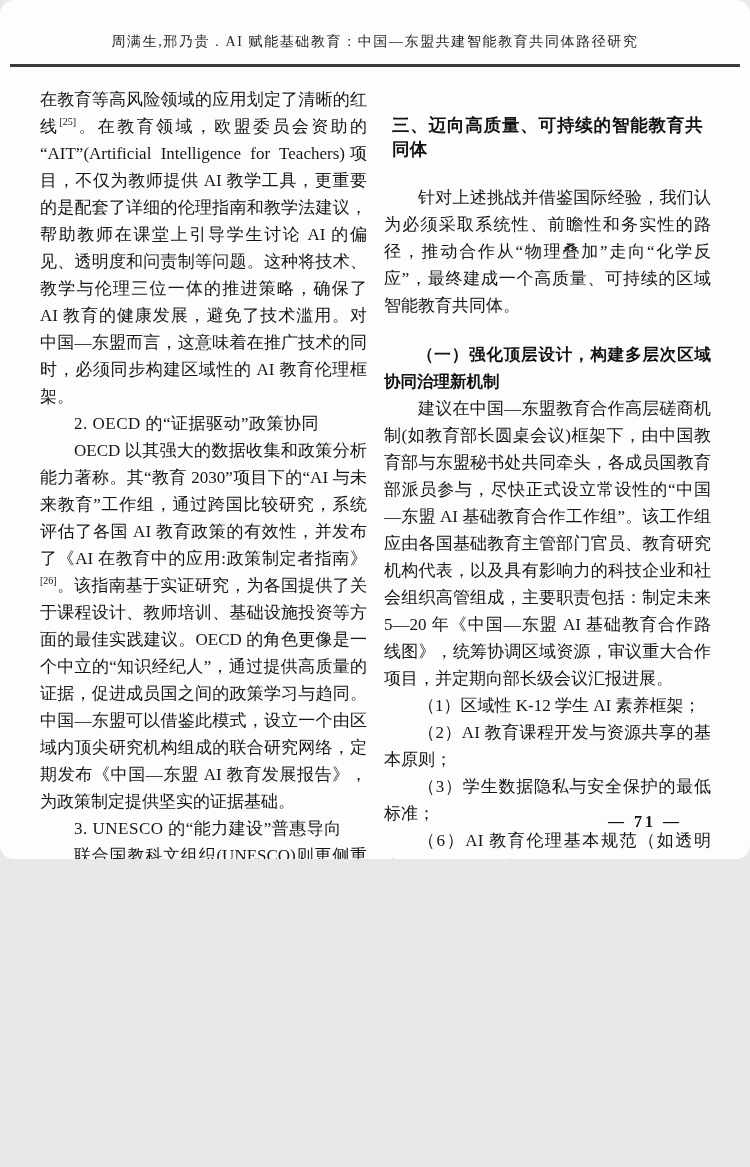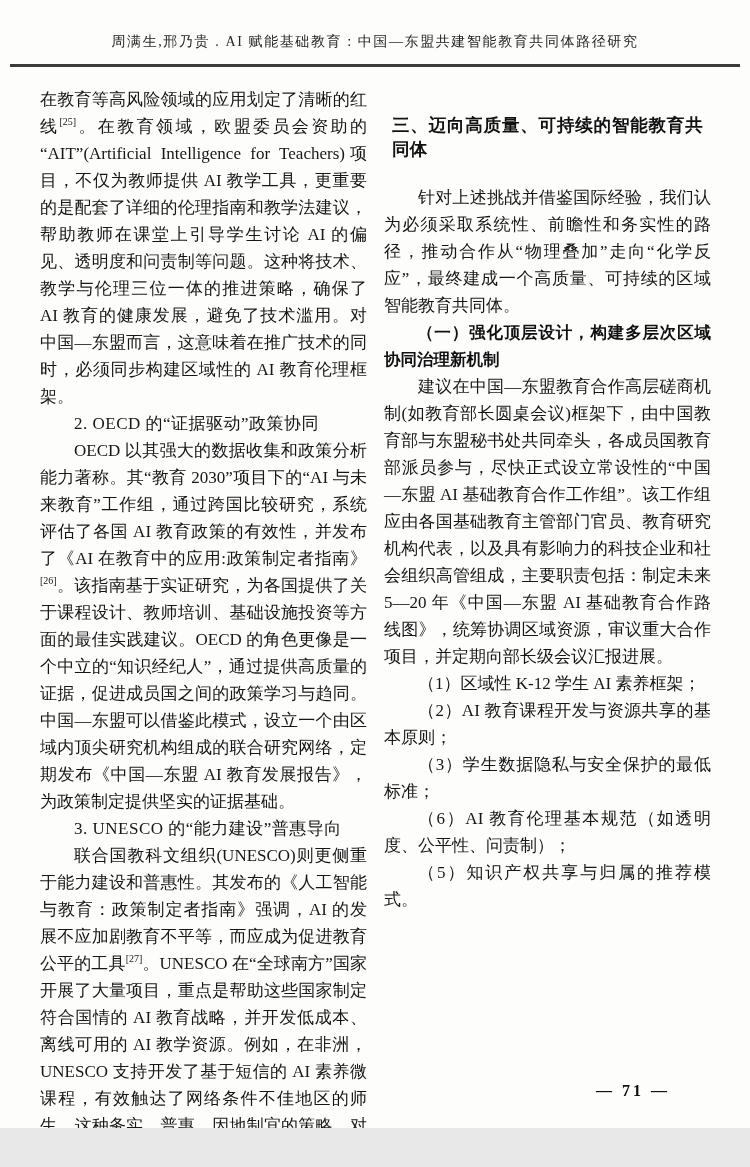--- a/index.html
+++ b/index.html
@@ -1,23 +1,24 @@
 <!DOCTYPE html>
 <html lang="zh"><head>
 <meta charset="utf-8">
 <style>
   html,body { margin:0; padding:0; background:#e8e8e8; }
   .page {
     position:relative;
-    width:750px; height:1128px;
+    width:750px; height:859px;
     margin:0 auto;
     background:#fdfdfc;
     font-family:"Liberation Serif","DejaVu Serif",serif;
     color:#1b1b1b;
     overflow:hidden;
+    border-radius:14px;
   }
   .running-head {
     position:absolute; top:33px; left:0; right:0;
     text-align:center;
     font-size:14px;
     letter-spacing:1.6px;
     color:#262626;
     white-space:nowrap;
   }
   .head-rule {
@@ -46,30 +47,31 @@
     text-indent:0;
     letter-spacing:0.3px;
     margin:27px 8px 23px;
     color:#111;
   }
   p.h2 {
     font-family:"Liberation Sans","DejaVu Sans",sans-serif;
     font-weight:700;
     font-size:16.5px;
     color:#111;
+    margin-top:22px;
   }
   p.numbered { letter-spacing:0.5px; }
   sup {
     font-size:10px;
     line-height:0;
     vertical-align:super;
   }
   .page-number {
     position:absolute;
-    bottom:28px; right:80px;
+    bottom:28px; right:68px;
     font-weight:700;
     font-size:16px;
     letter-spacing:3px;
     color:#111;
     white-space:nowrap;
   }
 </style>
 </head>
 <body>
 

